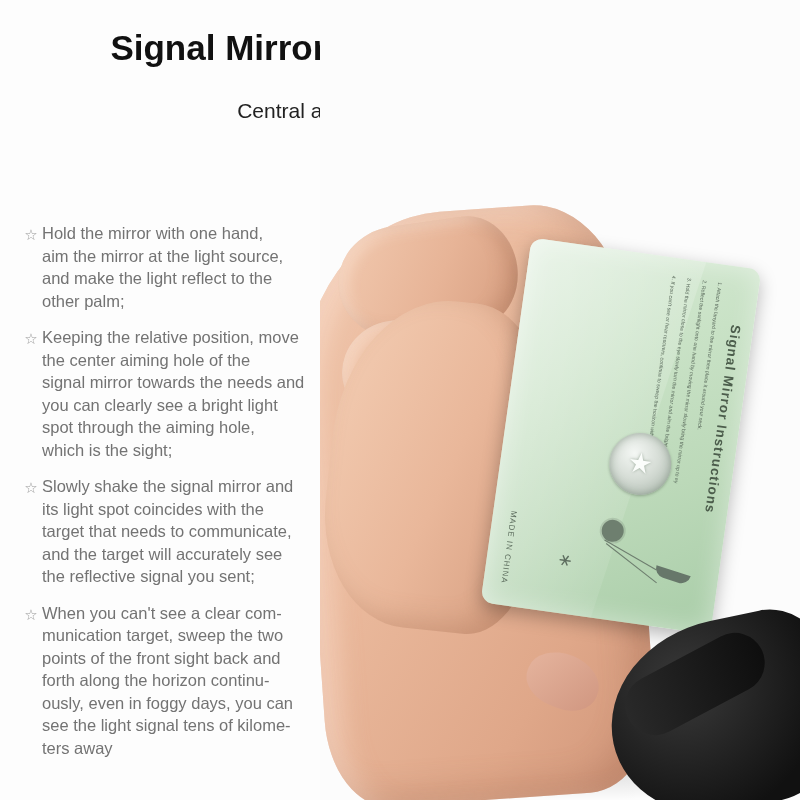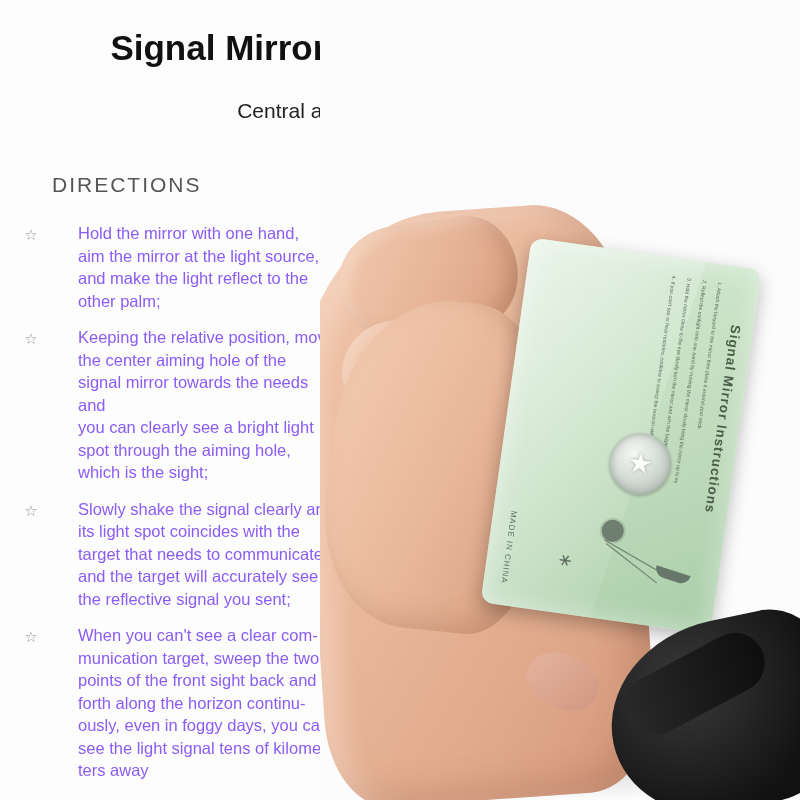--- a/index.html
+++ b/index.html
@@ -66,23 +66,22 @@
     font-size: 15px;
     line-height: 22px;
     color: #9a9a9a;
     text-align: center;
     padding-top: 2px;
   }
   .direction-text {
     flex: 1 1 auto;
     font-size: 16.5px;
     line-height: 22.5px;
-    color: #8b5cf6;
+    color: #737373;
     white-space: pre-line;
-    margin-left: 36px;
   }
 
   
   .photo {
     position: absolute;
     left: 320px;
     top: 0;
     width: 480px;
     height: 800px;
     overflow: hidden;
@@ -295,21 +294,20 @@
   }
 </style>
 </head>
 <body>
 
 <div class="page">
 
   <div class="title">Signal Mirror + Center Aiming Hole</div>
   <div class="subtitle">Central aiming hole of signal mirror</div>
 
-  <div class="directions-heading">DIRECTIONS</div>
 
   <div class="directions-list">
 
     <div class="direction-item">
       <span class="star-icon">☆</span>
       <span class="direction-text">Hold the mirror with one hand,
 aim the mirror at the light source,
 and make the light reflect to the
 other palm;</span>
     </div>
@@ -319,21 +317,21 @@
       <span class="direction-text">Keeping the relative position, move
 the center aiming hole of the
 signal mirror towards the needs and
 you can clearly see a bright light
 spot through the aiming hole,
 which is the sight;</span>
     </div>
 
     <div class="direction-item">
       <span class="star-icon">☆</span>
-      <span class="direction-text">Slowly shake the signal clearly and
+      <span class="direction-text">Slowly shake the signal mirror and
 its light spot coincides with the
 target that needs to communicate,
 and the target will accurately see
 the reflective signal you sent;</span>
     </div>
 
     <div class="direction-item">
       <span class="star-icon">☆</span>
       <span class="direction-text">When you can't see a clear com-
 munication target, sweep the two

